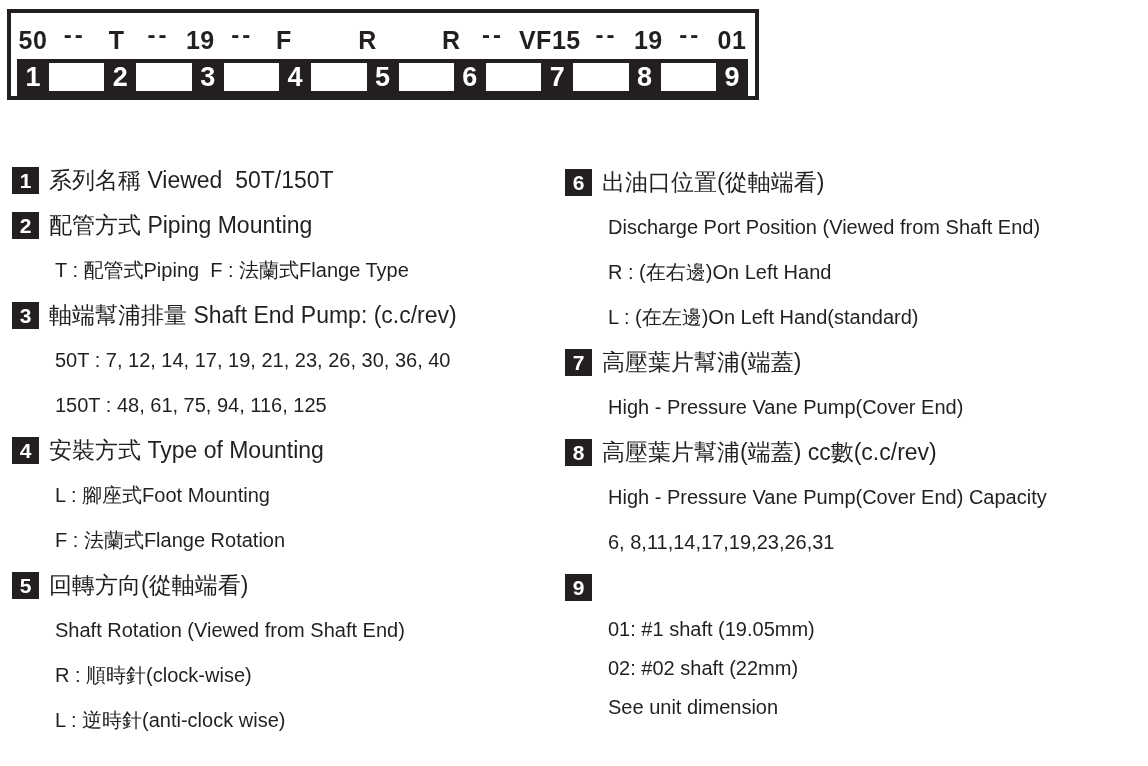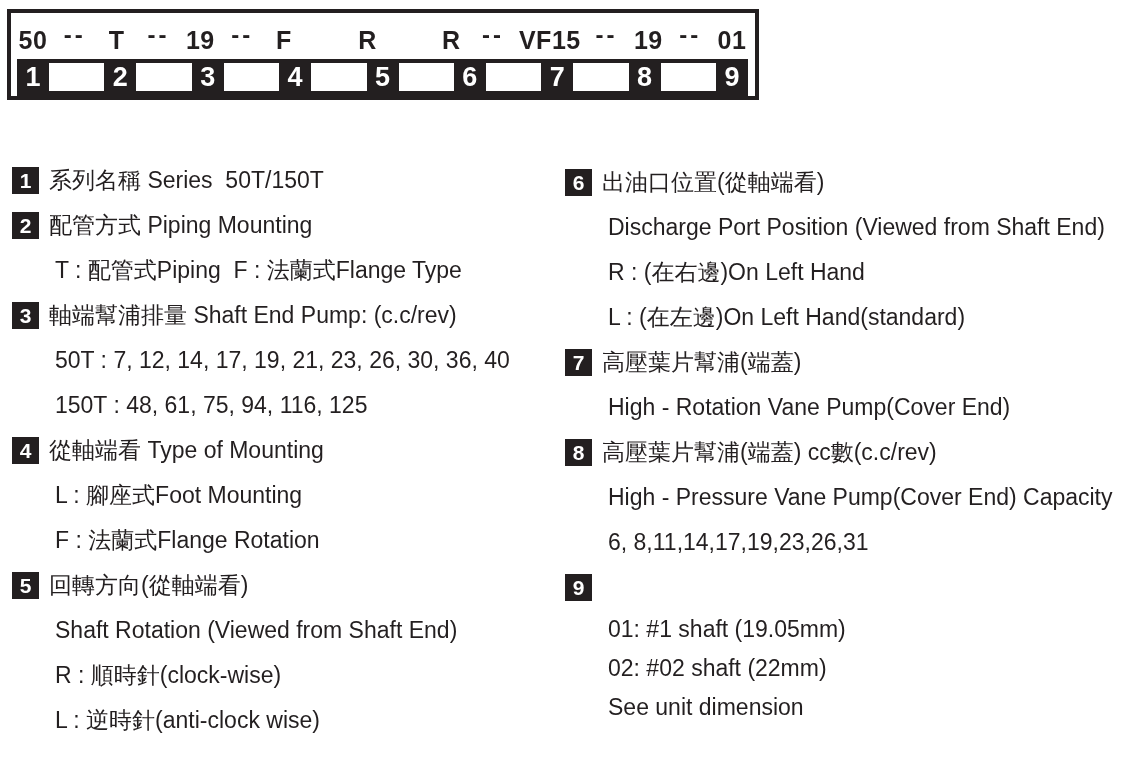--- a/index.html
+++ b/index.html
@@ -103,21 +103,21 @@
   }
   .title {
     font-size: 23px;
     white-space: pre;
   }
   .line {
     height: 45px;
     display: flex;
     align-items: center;
     padding-left: 43px;
-    font-size: 23px;
+    font-size: 20px;
     white-space: pre;
   }
   .item.tight .line { height: 39px; }
 </style>
 </head>
 <body>
 
 <div class="code-box">
   <div class="code-row">
       <div class="cspacer"></div>
@@ -160,42 +160,42 @@
       <div class="bgap"></div>
       <div class="bnum">9</div>
       <div class="bsliver end"></div>
     </div>
 </div>
 
 <div class="legend-col left">
     <div class="item">
       <div class="item-head">
         <span class="badge">1</span>
-        <span class="title">系列名稱 Series  50T/150T</span>
+        <span class="title">系列名稱 Viewed  50T/150T</span>
       </div>
     </div>
     <div class="item">
       <div class="item-head">
         <span class="badge">2</span>
         <span class="title">配管方式 Piping Mounting</span>
       </div>
       <div class="line">T : 配管式Piping  F : 法蘭式Flange Type</div>
     </div>
     <div class="item">
       <div class="item-head">
         <span class="badge">3</span>
         <span class="title">軸端幫浦排量 Shaft End Pump: (c.c/rev)</span>
       </div>
       <div class="line">50T : 7, 12, 14, 17, 19, 21, 23, 26, 30, 36, 40</div>
       <div class="line">150T : 48, 61, 75, 94, 116, 125</div>
     </div>
     <div class="item">
       <div class="item-head">
         <span class="badge">4</span>
-        <span class="title">從軸端看 Type of Mounting</span>
+        <span class="title">安裝方式 Type of Mounting</span>
       </div>
       <div class="line">L : 腳座式Foot Mounting</div>
       <div class="line">F : 法蘭式Flange Rotation</div>
     </div>
     <div class="item">
       <div class="item-head">
         <span class="badge">5</span>
         <span class="title">回轉方向(從軸端看)</span>
       </div>
       <div class="line">Shaft Rotation (Viewed from Shaft End)</div>
@@ -211,21 +211,21 @@
       </div>
       <div class="line">Discharge Port Position (Viewed from Shaft End)</div>
       <div class="line">R : (在右邊)On Left Hand</div>
       <div class="line">L : (在左邊)On Left Hand(standard)</div>
     </div>
     <div class="item">
       <div class="item-head">
         <span class="badge">7</span>
         <span class="title">高壓葉片幫浦(端蓋)</span>
       </div>
-      <div class="line">High - Rotation Vane Pump(Cover End)</div>
+      <div class="line">High - Pressure Vane Pump(Cover End)</div>
     </div>
     <div class="item">
       <div class="item-head">
         <span class="badge">8</span>
         <span class="title">高壓葉片幫浦(端蓋) cc數(c.c/rev)</span>
       </div>
       <div class="line">High - Pressure Vane Pump(Cover End) Capacity</div>
       <div class="line">6, 8,11,14,17,19,23,26,31</div>
     </div>
     <div class="item tight">

